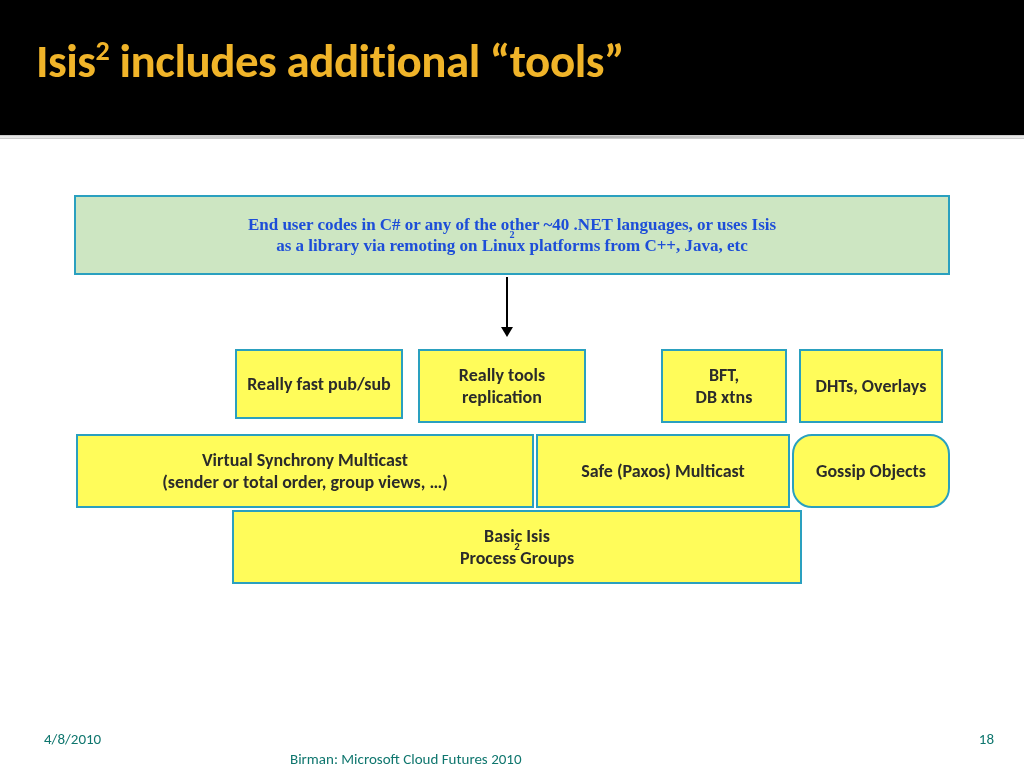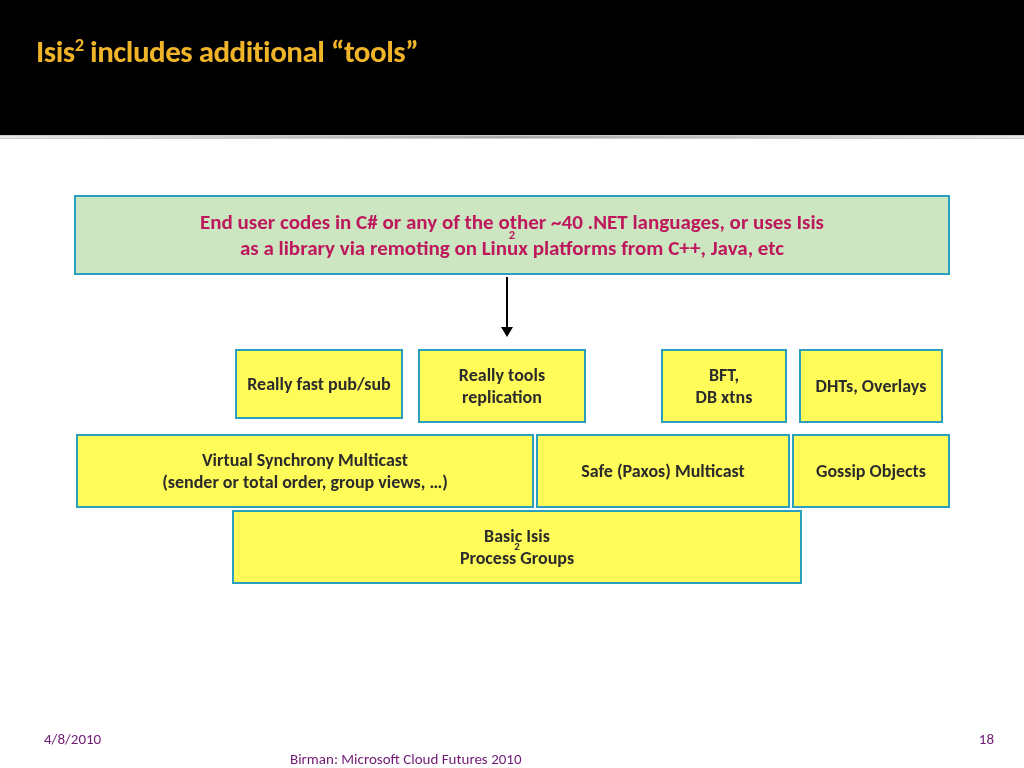--- a/index.html
+++ b/index.html
@@ -1,29 +1,29 @@
 <!DOCTYPE html>
 <html><head>
 <meta charset="utf-8">
 <style>
   * { box-sizing: border-box; margin: 0; padding: 0; }
   html, body { width: 1024px; height: 768px; font-family: "Segoe UI", Calibri, Arial, sans-serif; background: #fff; }
   .slide { width: 1024px; height: 768px; position: relative; background: #fff; }
   .title-bar { background: #000; color: #f0b429; height: 135px; padding: 32px 36px 0 36px; }
-  .title-bar h1 { font-size: 31px; font-weight: 700; letter-spacing: -0.5px; }
+  .title-bar h1 { font-size: 47px; font-weight: 700; letter-spacing: -0.5px; }
   .title-bar h1 sup { font-size: 60%; vertical-align: super; line-height: 0; }
   .rule { height: 4px; background: linear-gradient(to right, #e8e8e8, #a8a8a8, #e8e8e8); margin-top: 0; border-top: 1px solid #ccc; border-bottom: 1px solid #ccc;}
   .content { position: relative; height: 560px; }
   .box { position: absolute; border: 2px solid #2aa0bf; text-align: center; font-weight: 700; display: flex; align-items: center; justify-content: center; flex-direction: column; padding: 6px 8px; line-height: 1.25; }
-  .green { background: #cde6c2; color: #be185d; font-size: 21px; }
+  .green { background: #cde6c2; color: #1d4ed8; font-size: 17px; font-family: Liberation Serif, serif; }
   .yellow { background: #fffc5a; color: #2b2b2b; font-size: 18px; }
   sup.small { font-size: 60%; vertical-align: super; line-height: 0; }
   .arrow-line { position: absolute; width: 2px; background: #000; left: 50%; transform: translateX(-50%); }
   .arrow-head { position: absolute; left: 50%; transform: translateX(-50%); width: 0; height: 0; border-left: 6px solid transparent; border-right: 6px solid transparent; border-top: 10px solid #000; }
-  .footer { position: absolute; bottom: 14px; left: 0; right: 0; height: 24px; color: #701a75; font-size: 15px; }
+  .footer { position: absolute; bottom: 14px; left: 0; right: 0; height: 24px; color: #0f766e; font-size: 15px; }
   .footer-left { position: absolute; left: 44px; }
   .footer-center { position: absolute; left: 290px; margin-top: 20px; }
   .footer-right { position: absolute; right: 30px; }
 </style>
 </head>
 <body>
 
 <div class="slide">
   <div class="title-bar">
     <h1>Isis<sup>2</sup> includes additional “tools”</h1>
@@ -39,21 +39,21 @@
 
     <div class="box yellow" style="left:235px; top:210px; width:168px; height:70px;">Really fast pub/sub</div>
     <div class="box yellow" style="left:418px; top:210px; width:168px; height:74px;">Really tools replication</div>
     <div class="box yellow" style="left:661px; top:210px; width:126px; height:74px; white-space:pre-line;">BFT,
 DB xtns</div>
     <div class="box yellow" style="left:799px; top:210px; width:144px; height:74px;">DHTs, Overlays</div>
 
     <div class="box yellow" style="left:536px; top:295px; width:254px; height:74px; white-space:pre-line;">Safe (Paxos) Multicast</div>
     <div class="box yellow" style="left:76px; top:295px; width:458px; height:74px; white-space:pre-line;">Virtual Synchrony Multicast
 (sender or total order, group views, …)</div>
-    <div class="box yellow" style="left:792px; top:295px; width:158px; height:74px;">Gossip Objects</div>
+    <div class="box yellow" style="left:792px; top:295px; width:158px; height:74px;border-radius:20px;">Gossip Objects</div>
 
     <div class="box yellow" style="left:232px; top:371px; width:570px; height:74px;">Basic Isis<sup class="small">2</sup> Process Groups</div>
 
   </div>
 
   <div class="footer">
     <span class="footer-left">4/8/2010</span>
     <span class="footer-center">Birman: Microsoft Cloud Futures 2010</span>
     <span class="footer-right">18</span>
   </div>

